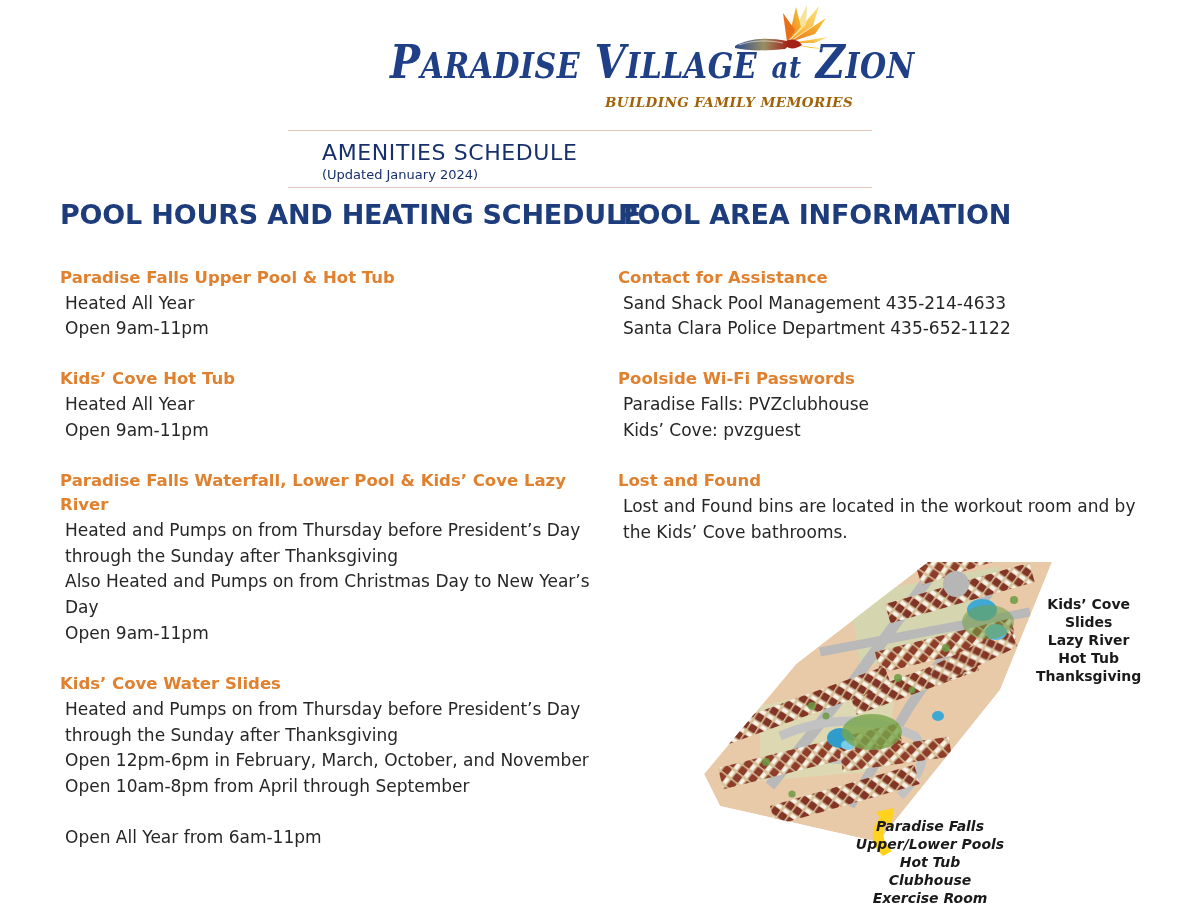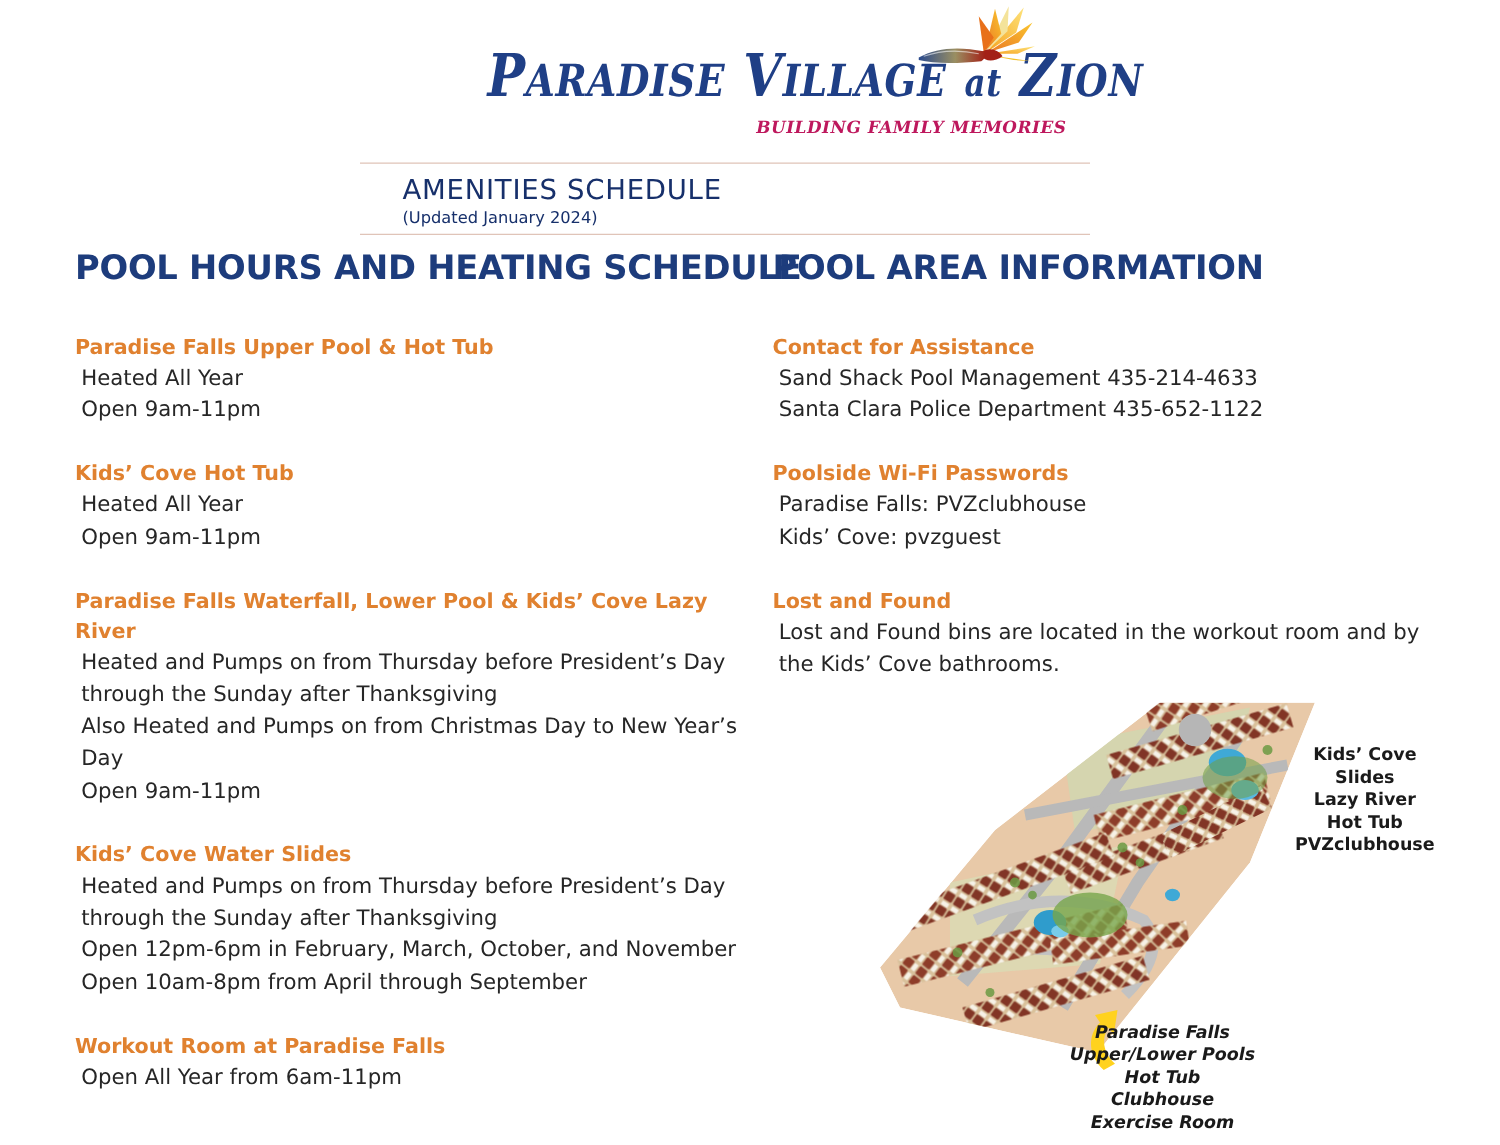--- a/index.html
+++ b/index.html
@@ -51,21 +51,21 @@
   .logo-wordmark .cap { font-size: 40px; }
   .logo-wordmark .sm  { font-size: 30px; }
   .logo-tagline {
     position: absolute;
     left: 215px; top: 84px;
     font-family: "DejaVu Serif", "Liberation Serif", serif;
     font-style: italic;
     font-weight: bold;
     font-size: 13.5px;
     letter-spacing: 0.4px;
-    color: #be185d;
+    color: #a16207;
     white-space: nowrap;
   }
   .logo-flower {
     position: absolute;
     right: -18px; top: -6px;
     width: 95px; height: 66px;
   }
 
   
   .title-band {
@@ -232,21 +232,20 @@
   </div>
 
   <div class="section">
     <div class="section-title">Kids’ Cove Water Slides</div>
     <p class="section-line">Heated and Pumps on from Thursday before President’s Day through the Sunday after Thanksgiving</p>
     <p class="section-line">Open 12pm-6pm in February, March, October, and November</p>
     <p class="section-line">Open 10am-8pm from April through September</p>
   </div>
 
   <div class="section">
-    <div class="section-title">Workout Room at Paradise Falls</div>
     <p class="section-line">Open All Year from 6am-11pm</p>
   </div>
 </div>
 
 <div class="col col-right">
   <h2 class="col-heading">POOL AREA INFORMATION</h2>
 
   <div class="section">
     <div class="section-title">Contact for Assistance</div>
     <p class="section-line">Sand Shack Pool Management 435-214-4633</p>
@@ -331,21 +330,21 @@
     </g>
 
     <path d="M183,300 C170,288 170,272 180,262 L176,256 L194,252 L191,272 L187,266 C181,274 182,286 192,295 Z" fill="#ffd21e"></path>
   </svg>
 
   <div class="map-caption right">
       <div>Kids’ Cove</div>
       <div>Slides</div>
       <div>Lazy River</div>
       <div>Hot Tub</div>
-      <div>PVZclubhouse</div>
+      <div>Thanksgiving</div>
     </div>
 
   <div class="map-caption bottom">
       <div>Paradise Falls</div>
       <div>Upper/Lower Pools</div>
       <div>Hot Tub</div>
       <div>Clubhouse</div>
       <div>Exercise Room</div>
     </div>
 </div>

